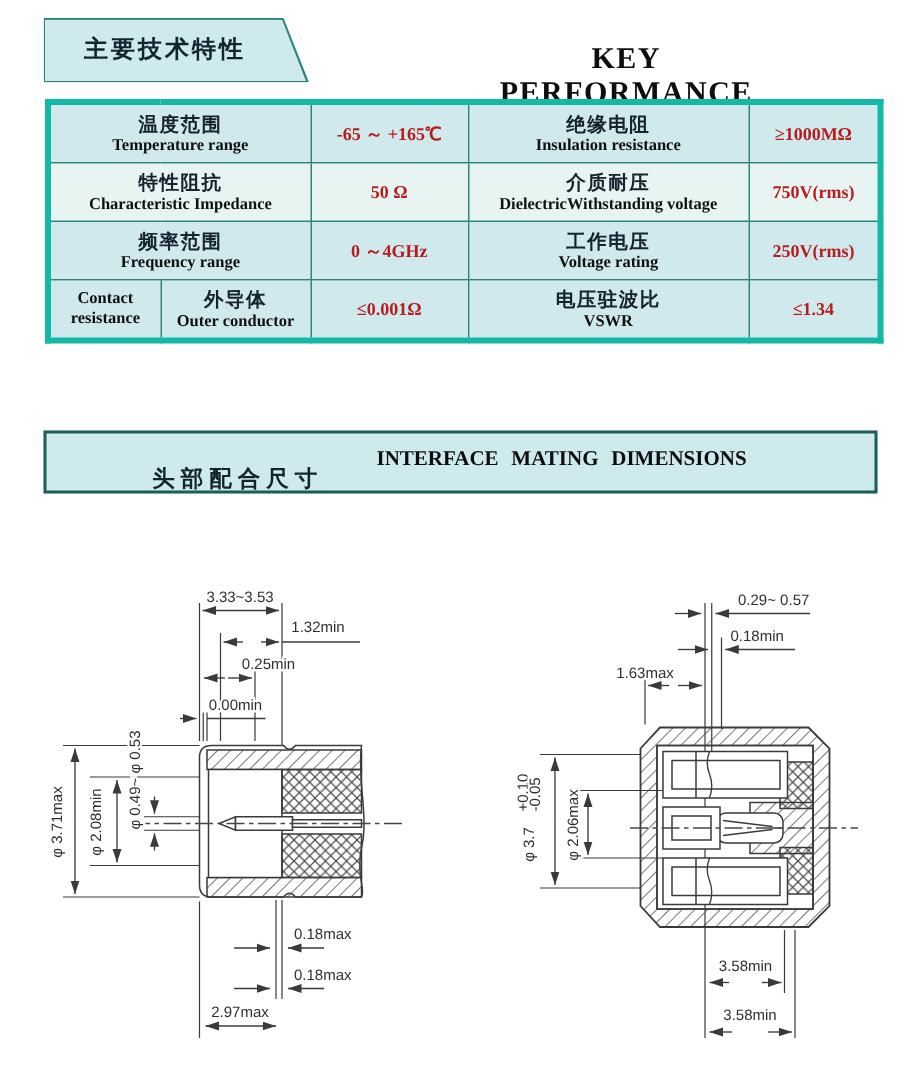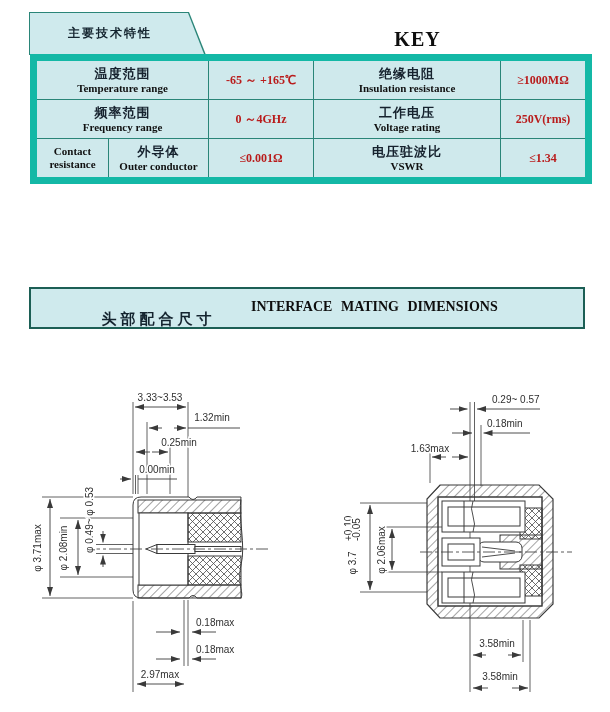--- a/index.html
+++ b/index.html
@@ -4,27 +4,27 @@
 <style>
   html,body{margin:0;padding:0;background:#fff;}
   .sheet{position:relative;width:610px;height:712px;background:#ffffff;overflow:hidden;
          font-family:"Liberation Sans",sans-serif;}
   
   .tab-outline{position:absolute;left:29px;top:12px;width:178px;height:43px;background:#2a8578;
     clip-path:polygon(0 0,160px 0,177px 43px,0 43px);}
   .tab{position:absolute;left:30px;top:13px;width:176px;height:41px;background:#cfeaed;
     clip-path:polygon(0 0,158px 0,174px 41px,0 41px);
     display:flex;align-items:center;}
-  .tab span{display:block;width:160px;text-align:center;font-size:12px;font-weight:bold;
+  .tab span{display:block;width:160px;text-align:center;font-size:16px;font-weight:bold;
     letter-spacing:2px;color:#14242f;}
   .key-perf{position:absolute;left:320px;top:28px;width:195px;text-align:center;
     font-family:"Liberation Serif",serif;font-weight:bold;font-size:20px;letter-spacing:1px;color:#0e0e0e;}
   
-  table.spec{position:absolute;left:30px;top:54px;width:555px;border-collapse:collapse;
-    table-layout:fixed;border:7px solid #14b8a6;}
+  table.spec{position:absolute;left:30px;top:66px;width:555px;border-collapse:collapse;
+    table-layout:fixed;border:4px solid #14b8a6;}
   table.spec td{border:1px solid #2a8578;text-align:center;vertical-align:middle;
     height:36px;padding:1px 2px;overflow:hidden;}
   tr.t1 td{background:#cfe9ec;}
   tr.t2 td{background:#e8f4f2;}
   .zh{font-size:13px;font-weight:bold;color:#16222e;line-height:16px;letter-spacing:1px;}
   .en{font-family:"Liberation Serif",serif;font-weight:bold;font-size:11px;color:#101010;line-height:13px;}
   .val{font-family:"Liberation Serif",serif;font-weight:bold;font-size:12px;color:#b91c1c;}
   
   .banner{position:absolute;left:29px;top:287px;width:552px;height:38px;background:#cfeaed;
     border:2px solid #1c5f55;}
@@ -61,20 +61,32 @@
       <td colspan="2">
         <div class="zh">温度范围</div>
         <div class="en">Temperature range</div>
       </td>
       <td class="val">-65 ～ +165℃</td>
       <td>
         <div class="zh">绝缘电阻</div>
         <div class="en">Insulation resistance</div>
       </td>
       <td class="val">≥1000MΩ</td>
+    </tr>
+    <tr class="t2">
+      <td colspan="2">
+        <div class="zh">特性阻抗</div>
+        <div class="en">Characteristic Impedance</div>
+      </td>
+      <td class="val">50 Ω</td>
+      <td>
+        <div class="zh">介质耐压</div>
+        <div class="en">DielectricWithstanding voltage</div>
+      </td>
+      <td class="val">750V(rms)</td>
     </tr>
     <tr class="t1">
       <td colspan="2">
         <div class="zh">频率范围</div>
         <div class="en">Frequency range</div>
       </td>
       <td class="val">0 ～4GHz</td>
       <td>
         <div class="zh">工作电压</div>
         <div class="en">Voltage rating</div>

